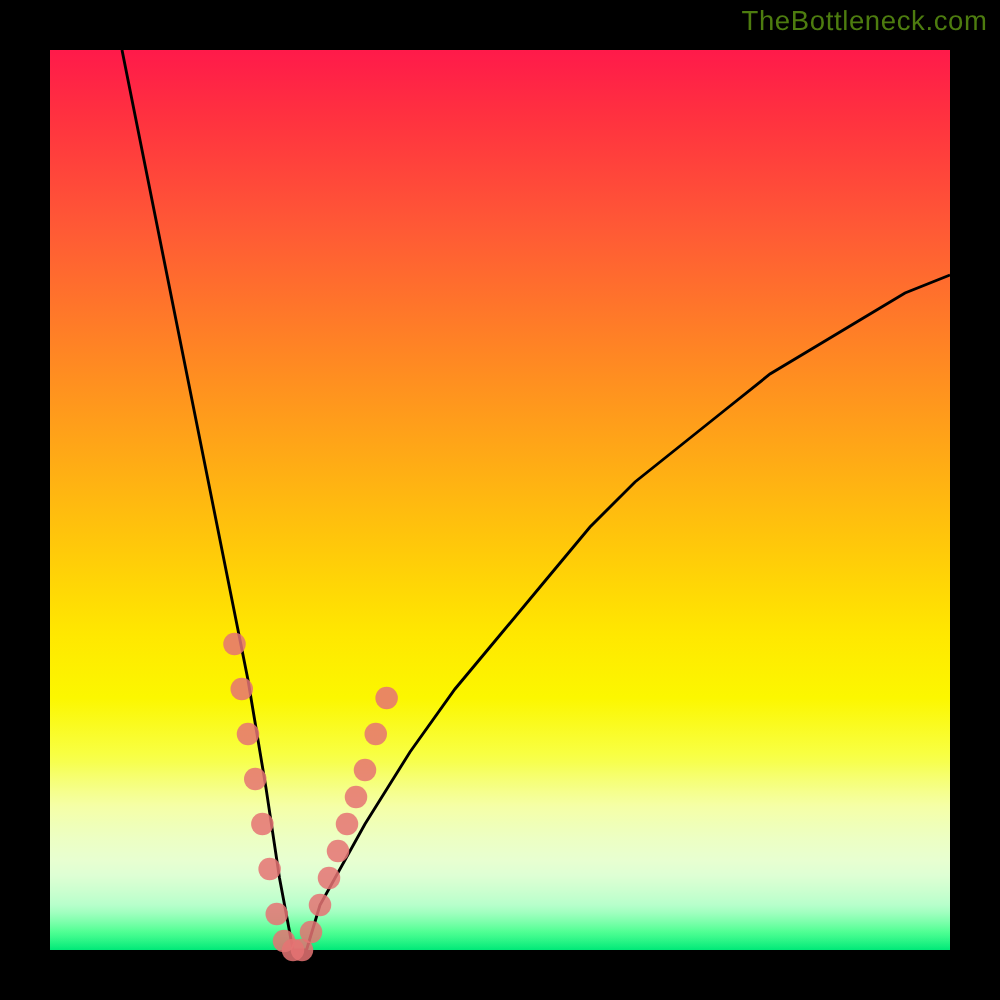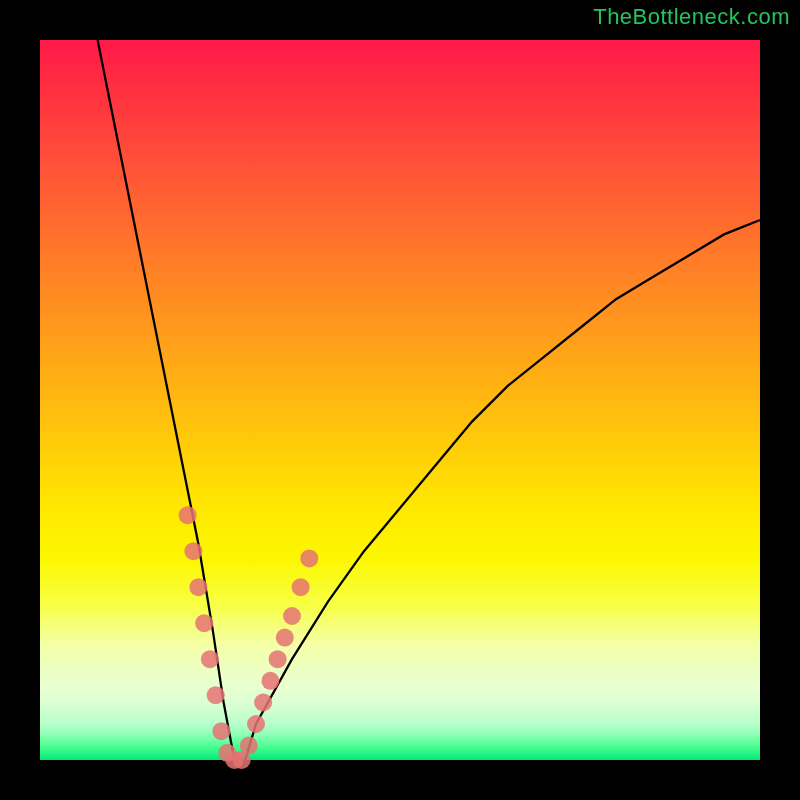--- a/index.html
+++ b/index.html
@@ -14,21 +14,21 @@
   .frame {
     position: relative;
     width: 800px;
     height: 800px;
     background: #000;
   }
   .watermark {
     position: absolute;
     top: 4px;
     right: 10px;
-    color: #22c55e;
+    color: #4d7c0f;
     font-size: 22px;
     font-weight: 500;
     letter-spacing: 0.5px;
     z-index: 10;
   }
   .plot {
     position: absolute;
     left: 40px;
     top: 40px;
     width: 720px;

